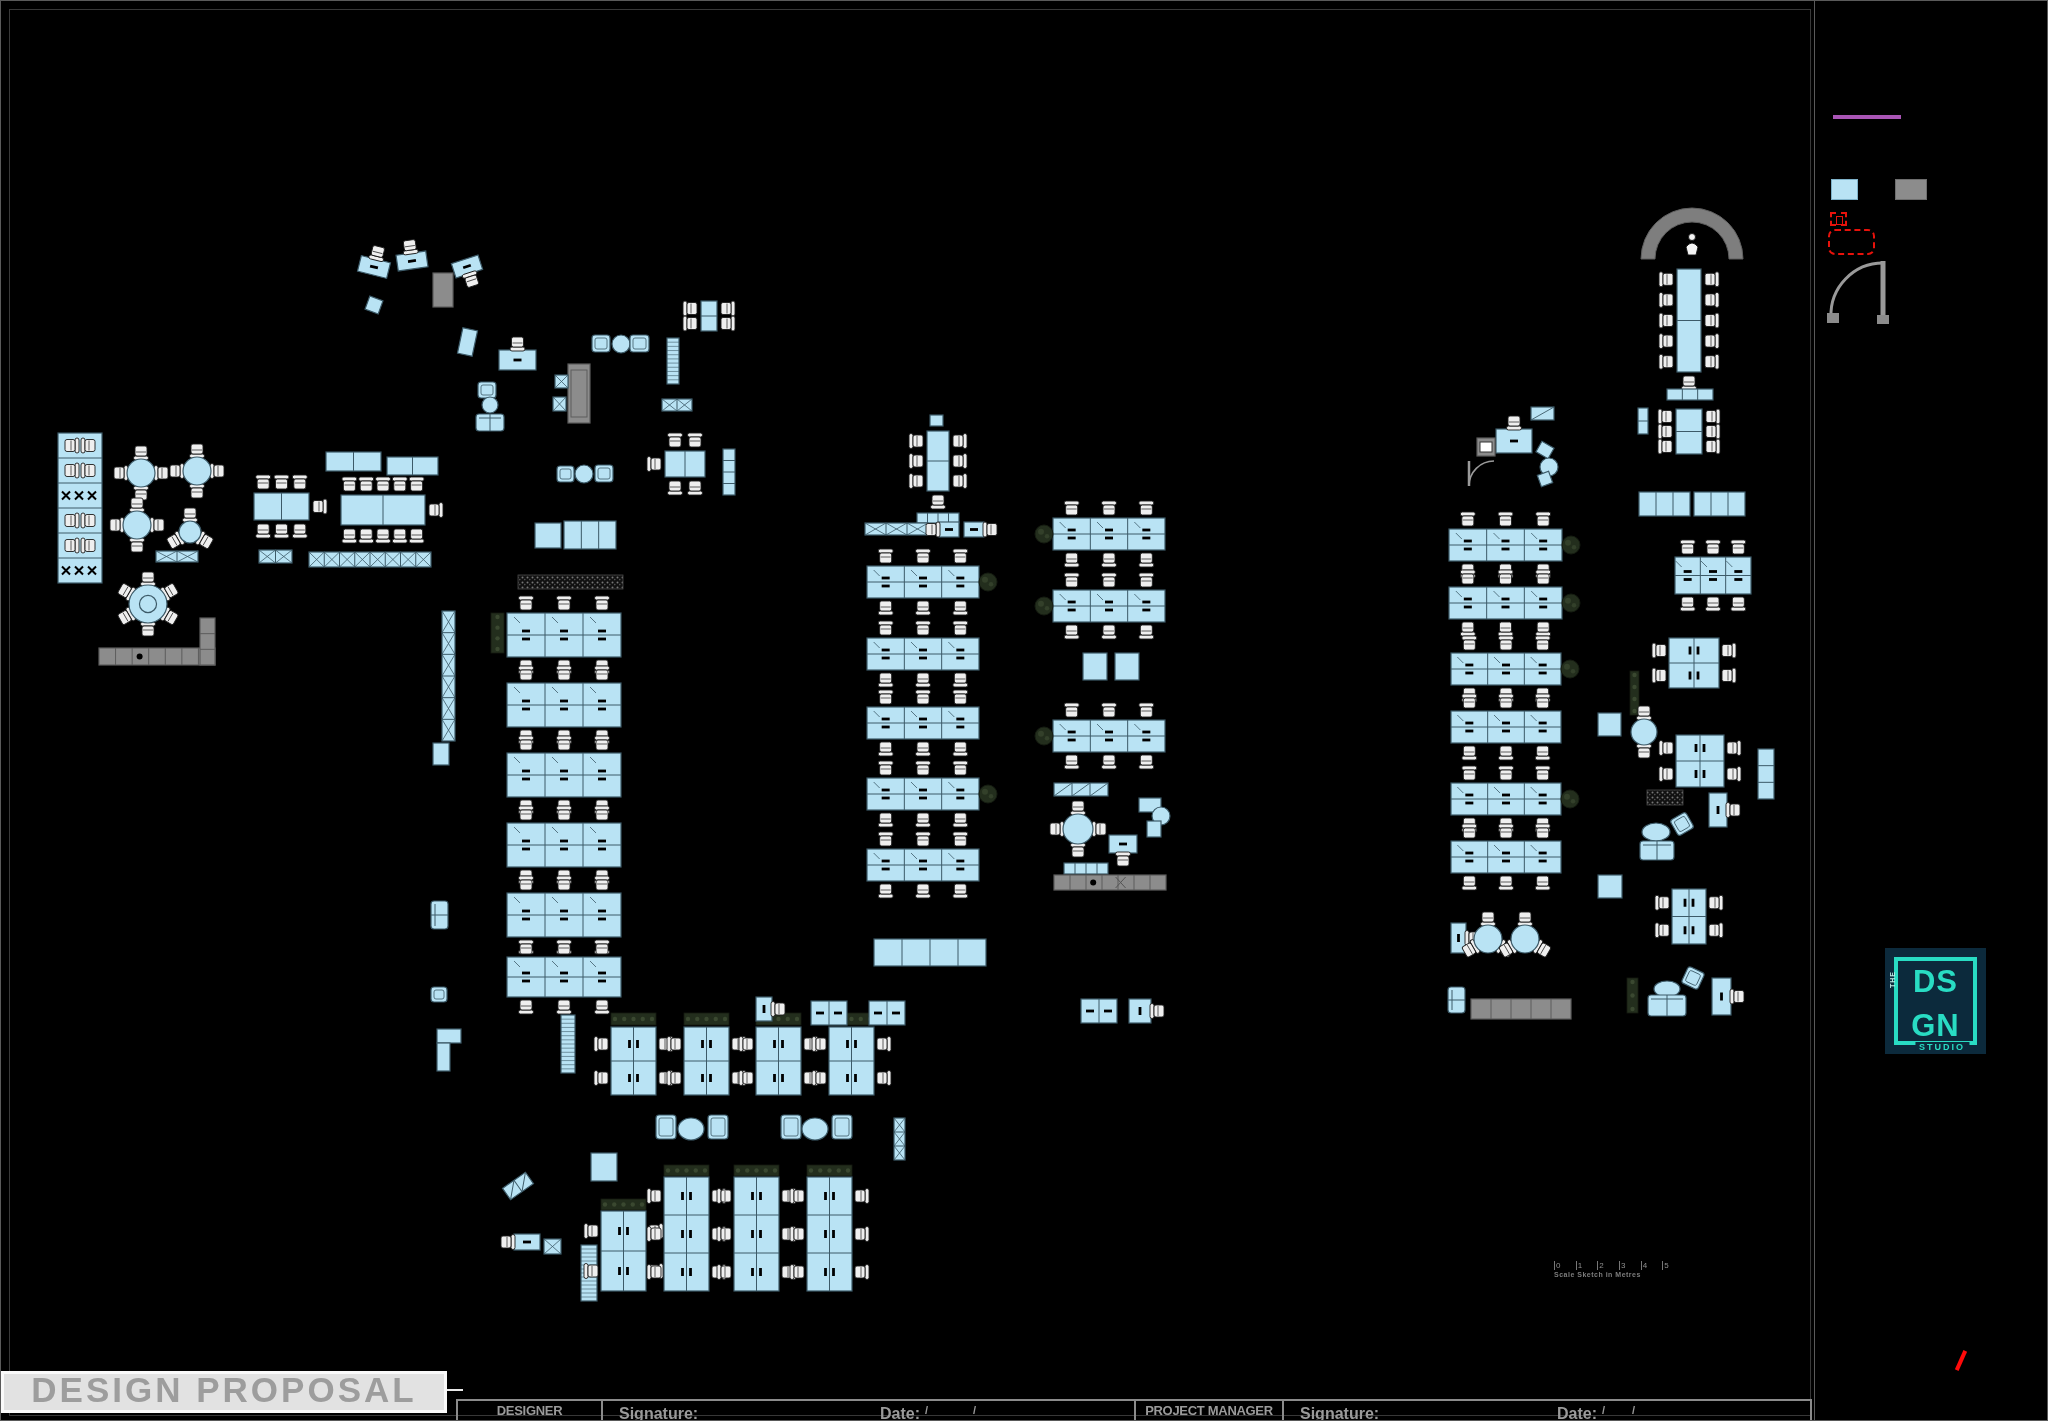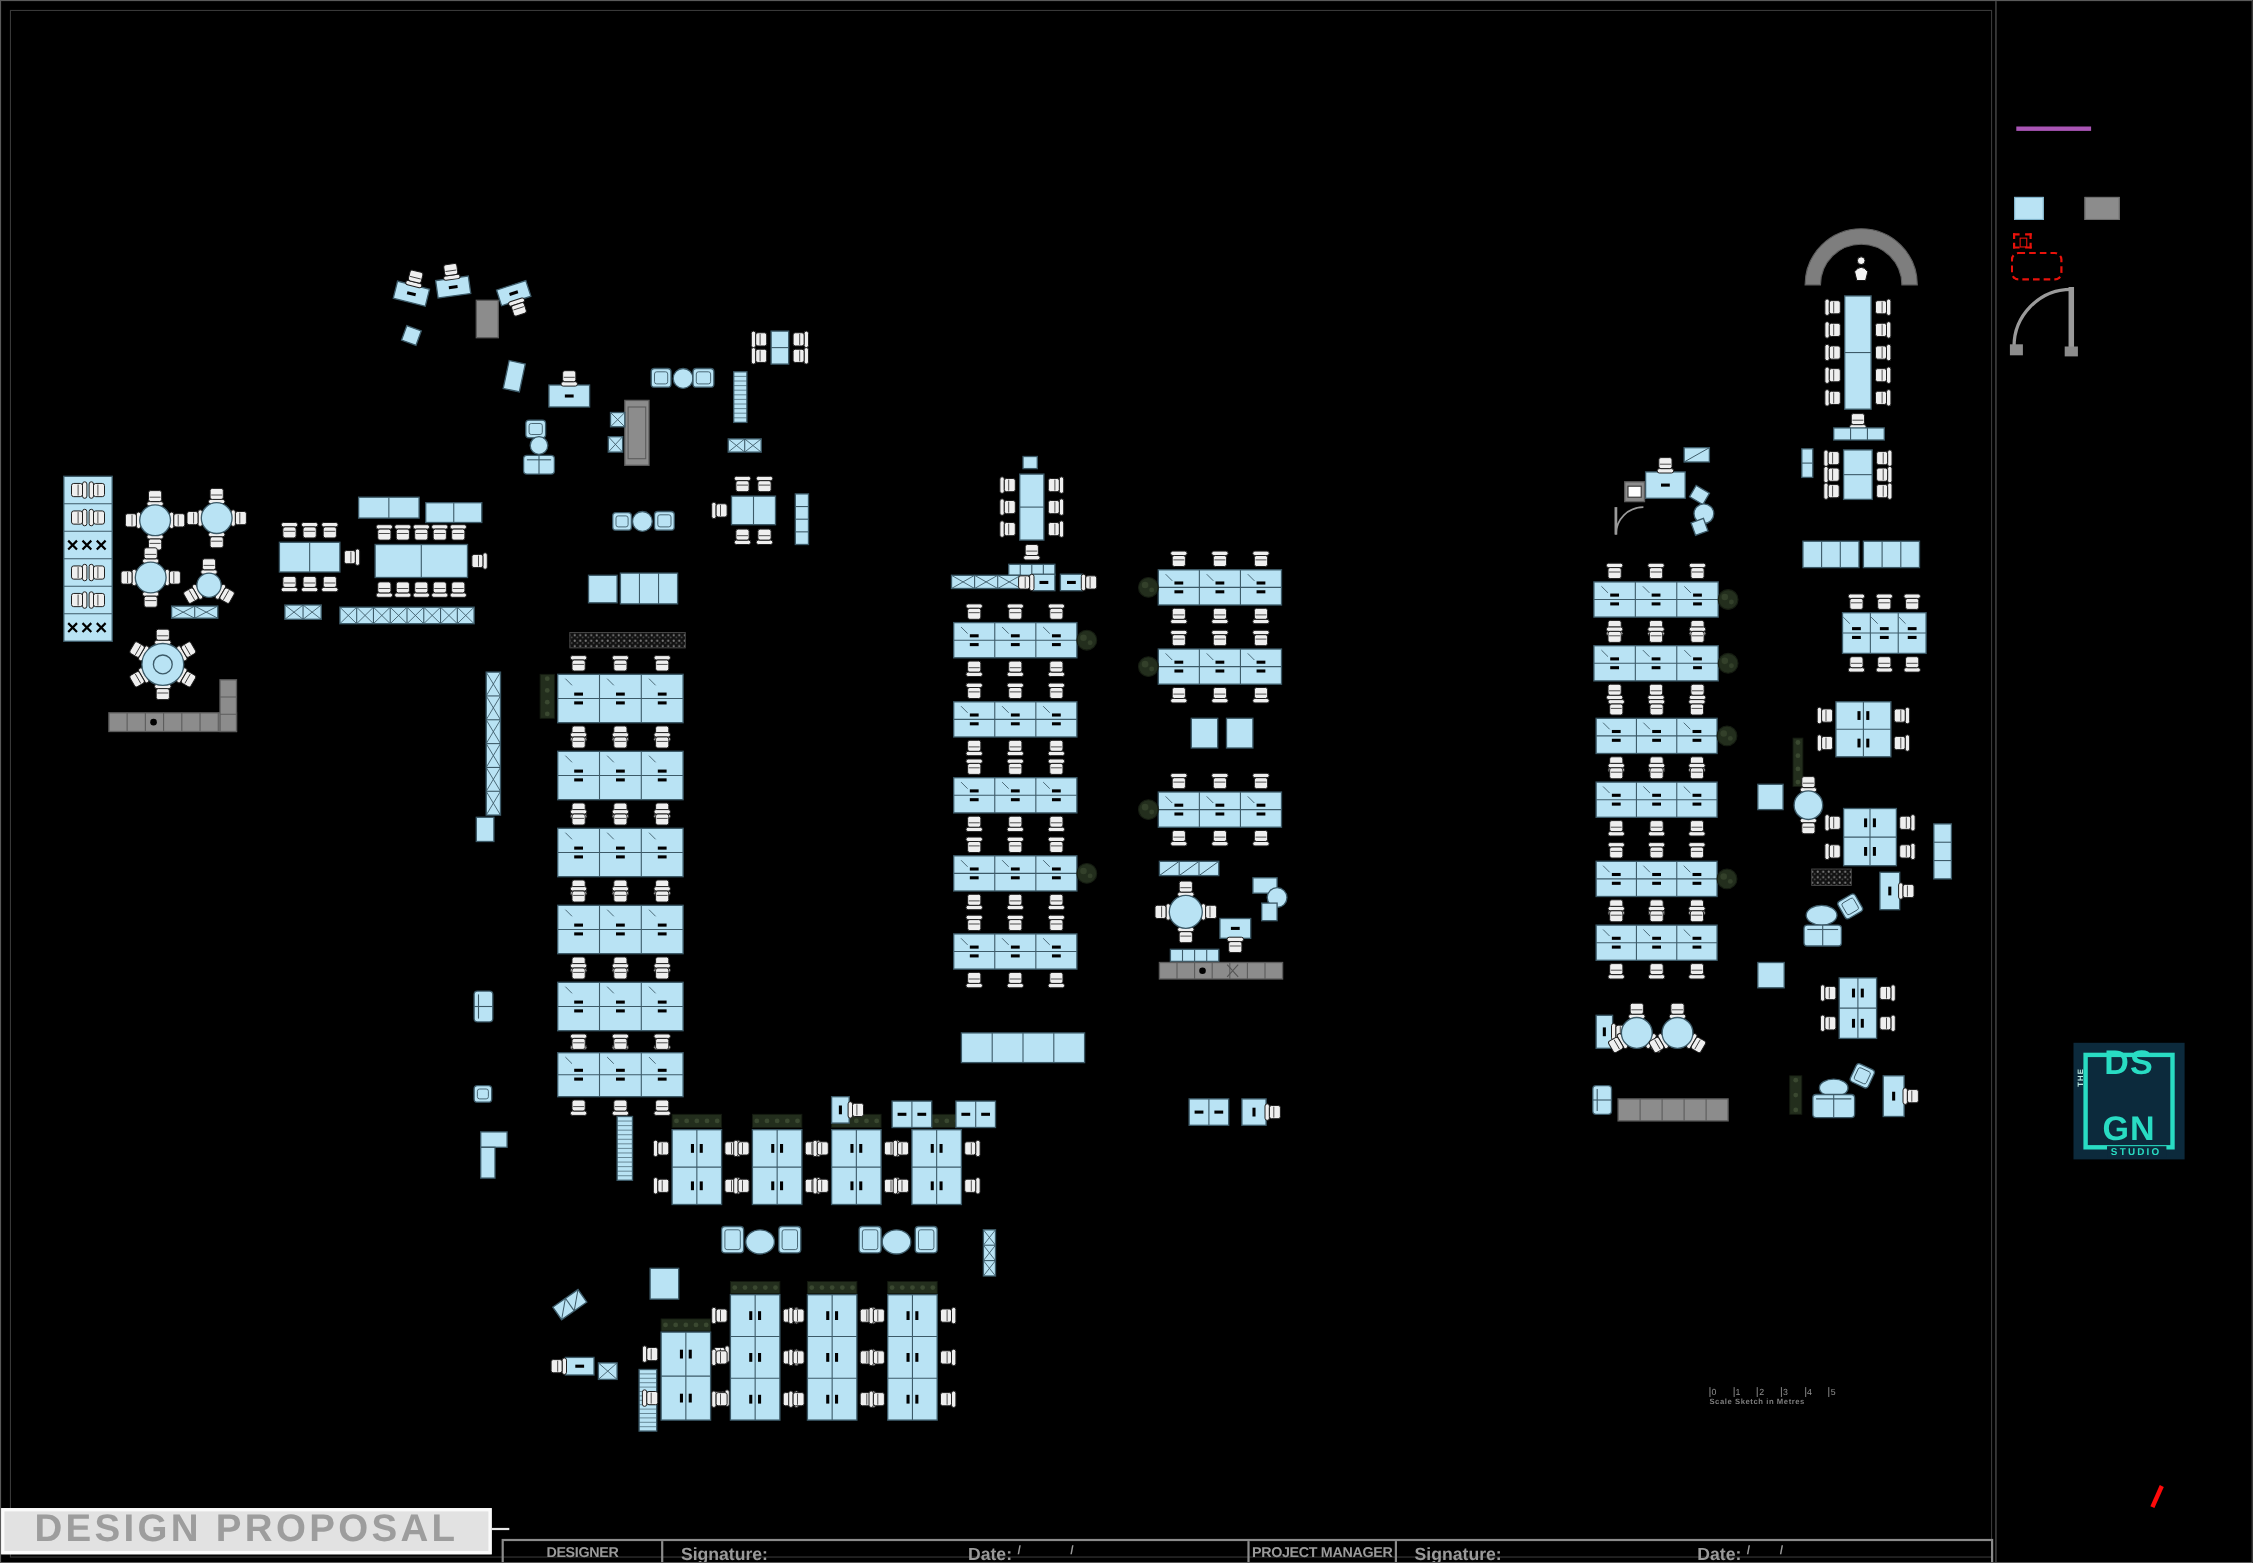--- a/index.html
+++ b/index.html
@@ -2735,21 +2735,21 @@
     <path d="M 56 4 A 52 52 0 0 0 4 58" fill="none" stroke="#9a9a9a" stroke-width="3"></path>
     <line x1="56" y1="2" x2="56" y2="60" stroke="#9a9a9a" stroke-width="5"></line>
     <rect x="0" y="54" width="12" height="10" fill="#8c8c8c"></rect>
     <rect x="50" y="56" width="12" height="9" fill="#8c8c8c"></rect>
   </svg>
   <div class="lg" id="red-slash"></div>
 
   <div id="logo">
     <div class="frame"></div>
     <div class="the">THE</div>
-    <div class="big" style="top:4px">DS</div>
+    <div class="big" style="top:20px">DS</div>
     <div class="big" style="top:64px">GN</div>
     <div class="studio">STUDIO</div>
   </div>
 
   <div id="scale-bar">
     <div id="scale-ticks">
         <span>0</span>
         <span>1</span>
         <span>2</span>
         <span>3</span>
@@ -2765,21 +2765,21 @@
   <div id="proposal-tick"></div>
 
   <div id="title-bar">
     <div class="tb-cell tb-strong tb-div" style="width:145px">DESIGNER</div>
     <div class="tb-cell tb-div" style="width:533px">
       <span class="tb-small tb-sig">Signature:</span>
       <span class="tb-small tb-date" style="left:277px">Date:</span>
       <span class="tb-slash" style="left:322px">/</span>
       <span class="tb-slash" style="left:370px">/</span>
     </div>
-    <div class="tb-cell tb-strong tb-div" style="width:134px">PROJECT MANAGER</div>
+    <div class="tb-cell tb-strong tb-div" style="width:148px">PROJECT MANAGER</div>
     <div class="tb-cell" style="flex:1">
       <span class="tb-small tb-sig">Signature:</span>
       <span class="tb-small tb-date" style="left:273px">Date:</span>
       <span class="tb-slash" style="left:318px">/</span>
       <span class="tb-slash" style="left:348px">/</span>
     </div>
   </div>
 </div>
 
 </body></html>

